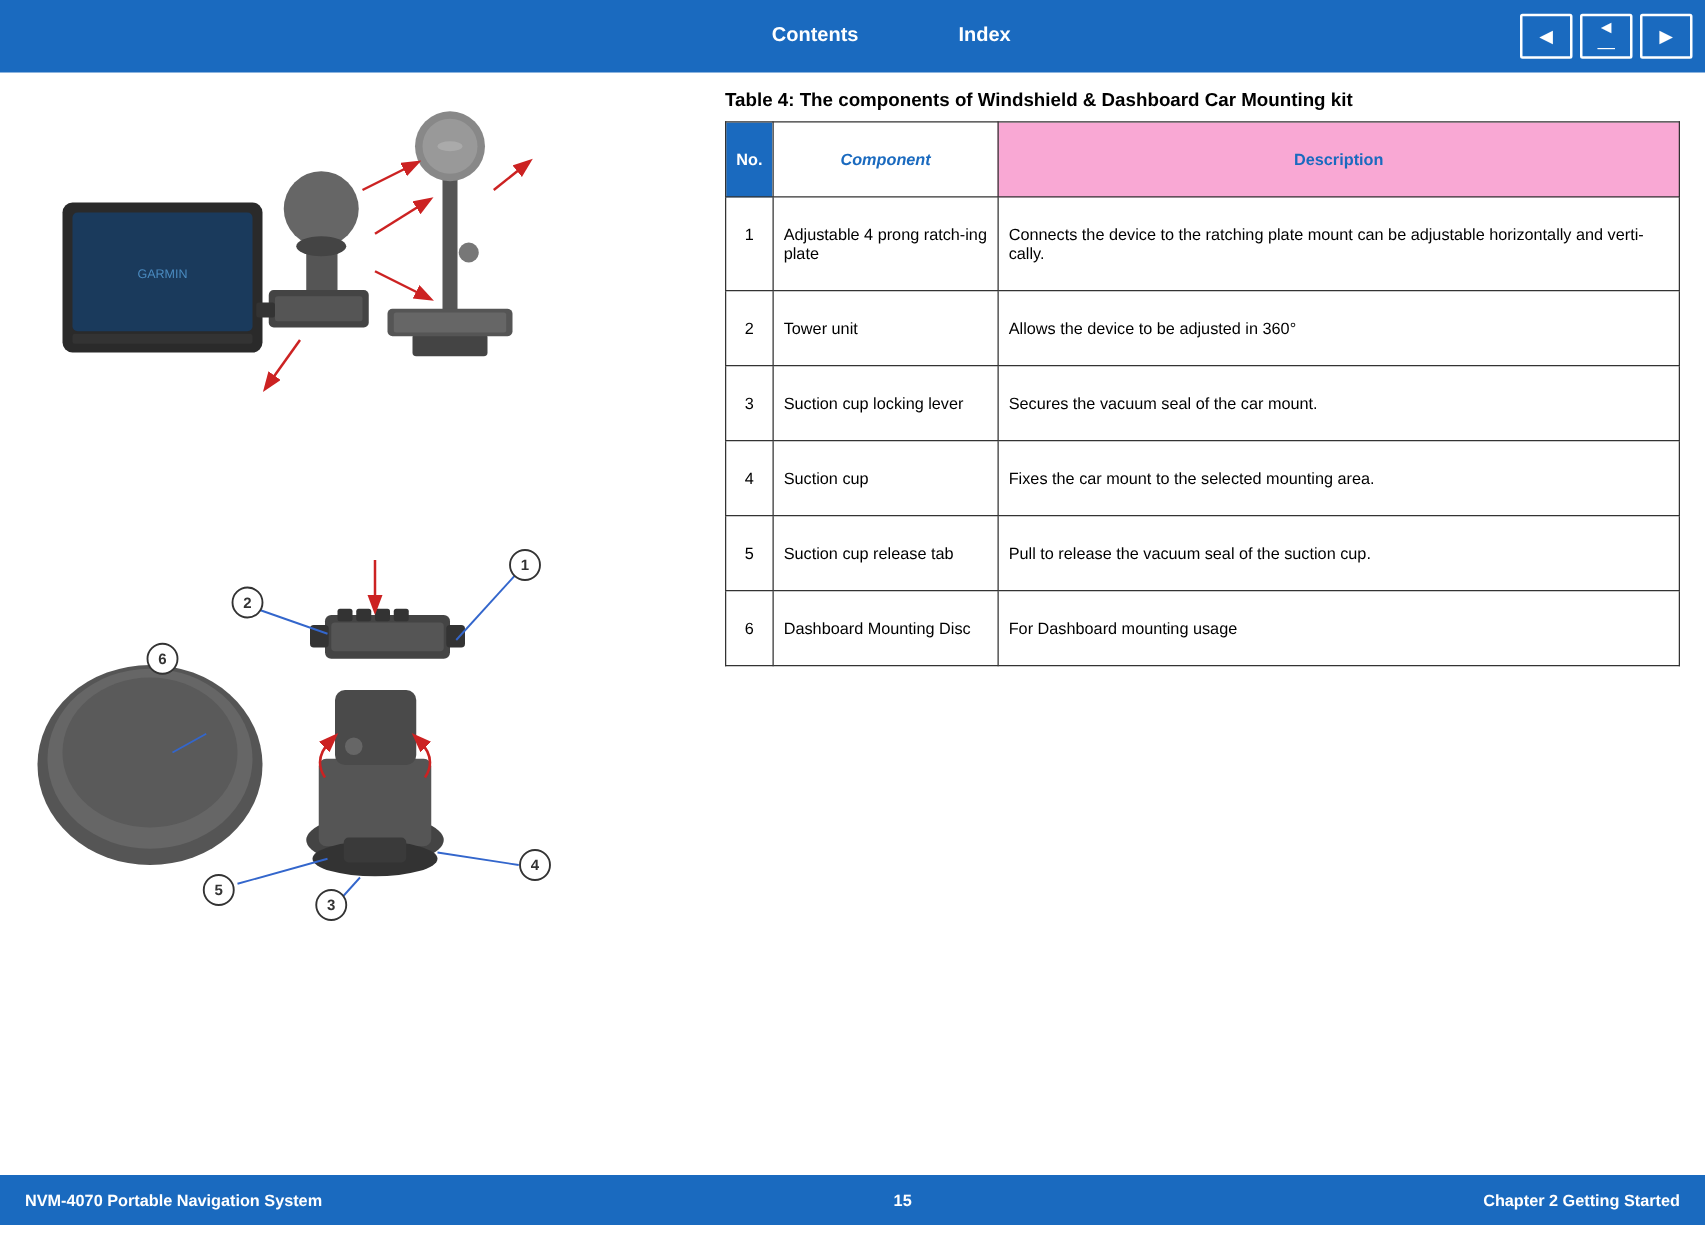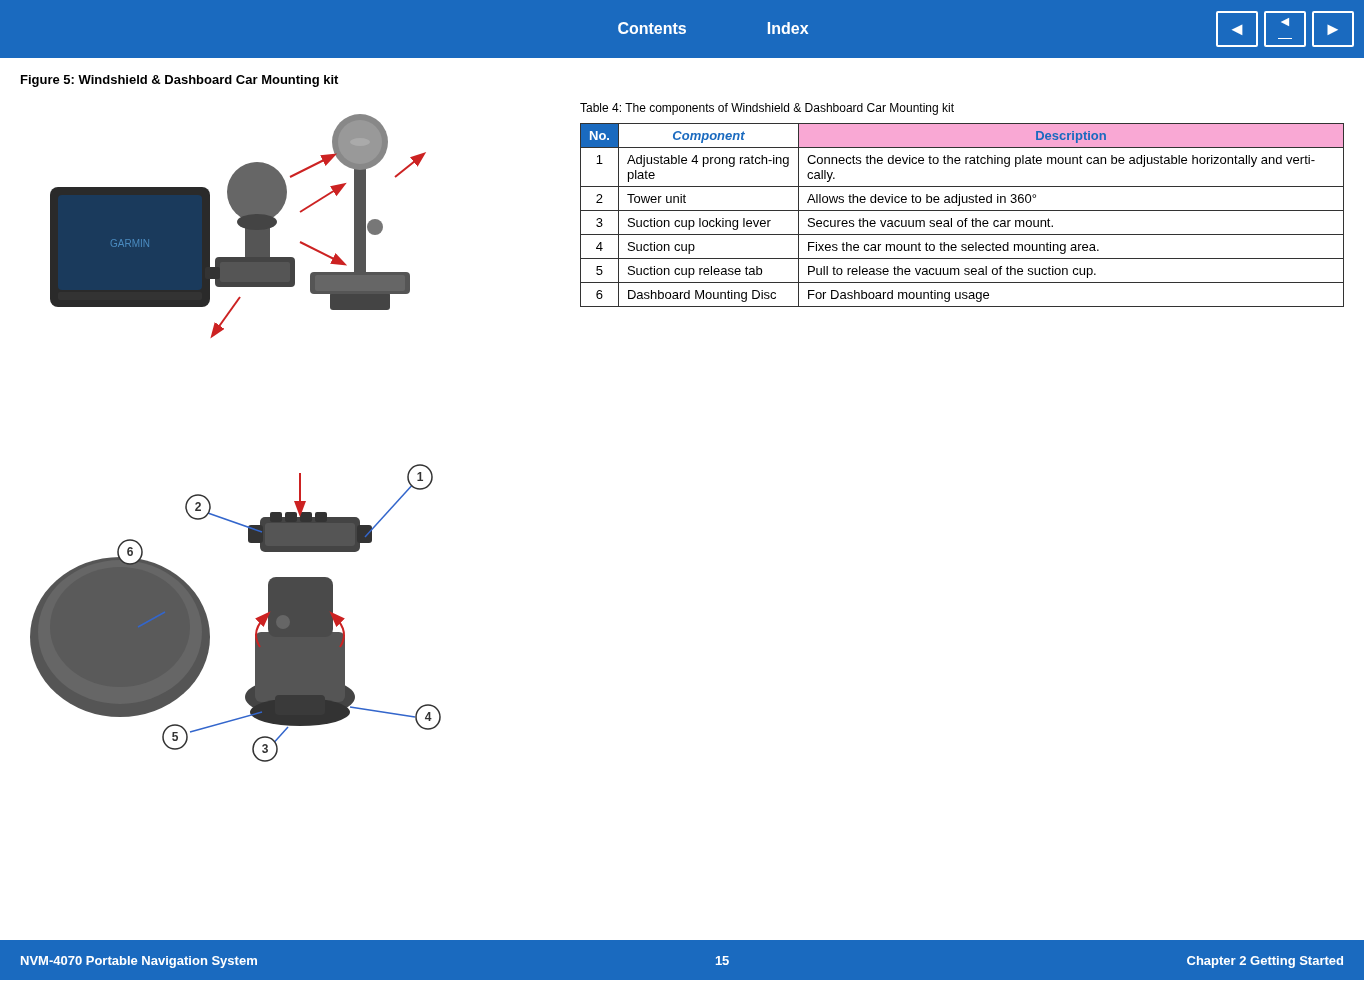--- a/index.html
+++ b/index.html
@@ -71,35 +71,34 @@
       font-weight: bold;
       font-size: 13px;
       margin-bottom: 10px;
     }
 
     
     .right-col {
       flex: 1;
     }
     .table-title {
-      font-weight: normal;
-      font-size: 12px;
+      font-weight: bold;
+      font-size: 15px;
       margin-bottom: 8px;
-      margin-top: 29px;
     }
 
     
     .components-table {
       border-collapse: collapse;
       width: 100%;
       font-size: 13px;
     }
     .components-table th, .components-table td {
       border: 1px solid #333;
-      padding: 4px 8px;
+      padding: 22px 8px;
       vertical-align: top;
     }
     .components-table thead tr th {
       background: #fff;
     }
     .components-table thead th:nth-child(1) {
       background: #1a6abf;
       color: #fff;
       width: 35px;
       text-align: center;
@@ -181,21 +180,20 @@
     </div>
     <div class="nav-icon-btn">
       <span>►</span>
     </div>
   </div>
 </div>
 
 <div class="main-content">
 
   <div class="left-col">
-    <div class="figure-title">Figure 5: Windshield &amp; Dashboard Car Mounting kit</div>
 
     <div class="diagram-top">
       <svg width="500" height="310">
 
         <rect x="30" y="90" width="160" height="120" rx="8" fill="#2a2a2a"></rect>
         <rect x="38" y="98" width="144" height="95" rx="4" fill="#1a3a5c"></rect>
         <text x="110" y="150" fill="#4a8abf" font-size="10" text-anchor="middle">GARMIN</text>
         <rect x="38" y="195" width="144" height="8" rx="2" fill="#333"></rect>
 
         <rect x="225" y="100" width="25" height="80" rx="4" fill="#555"></rect>

